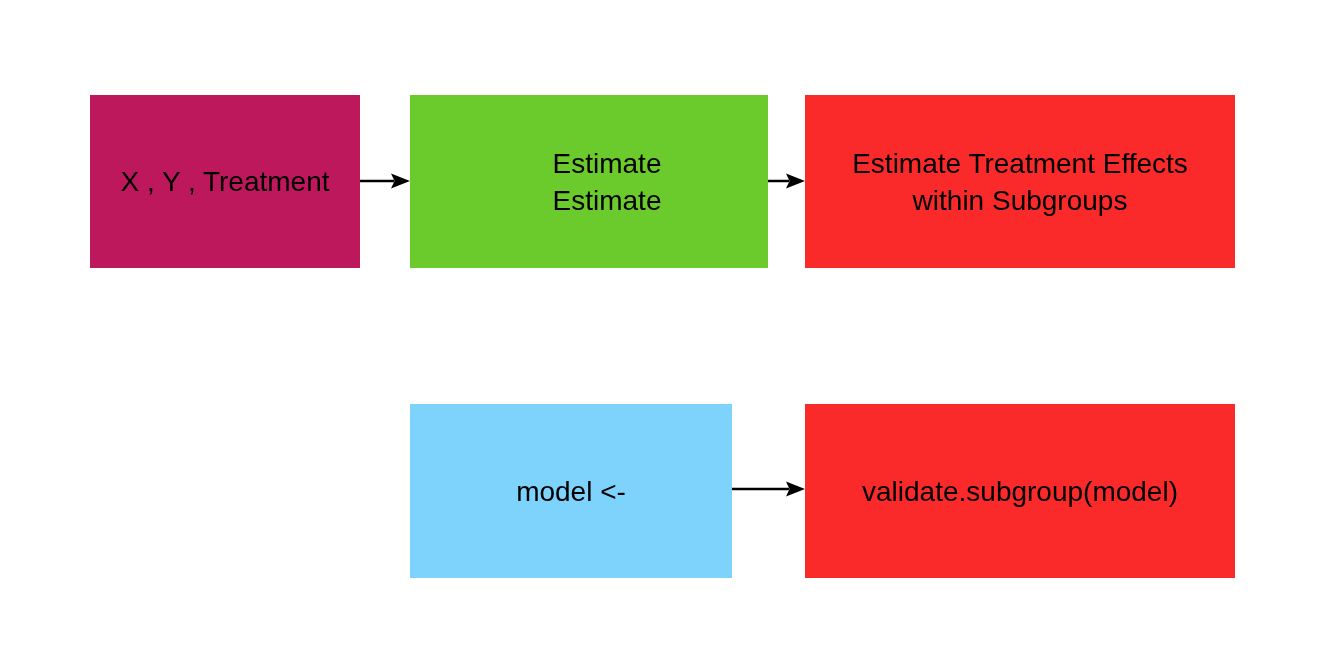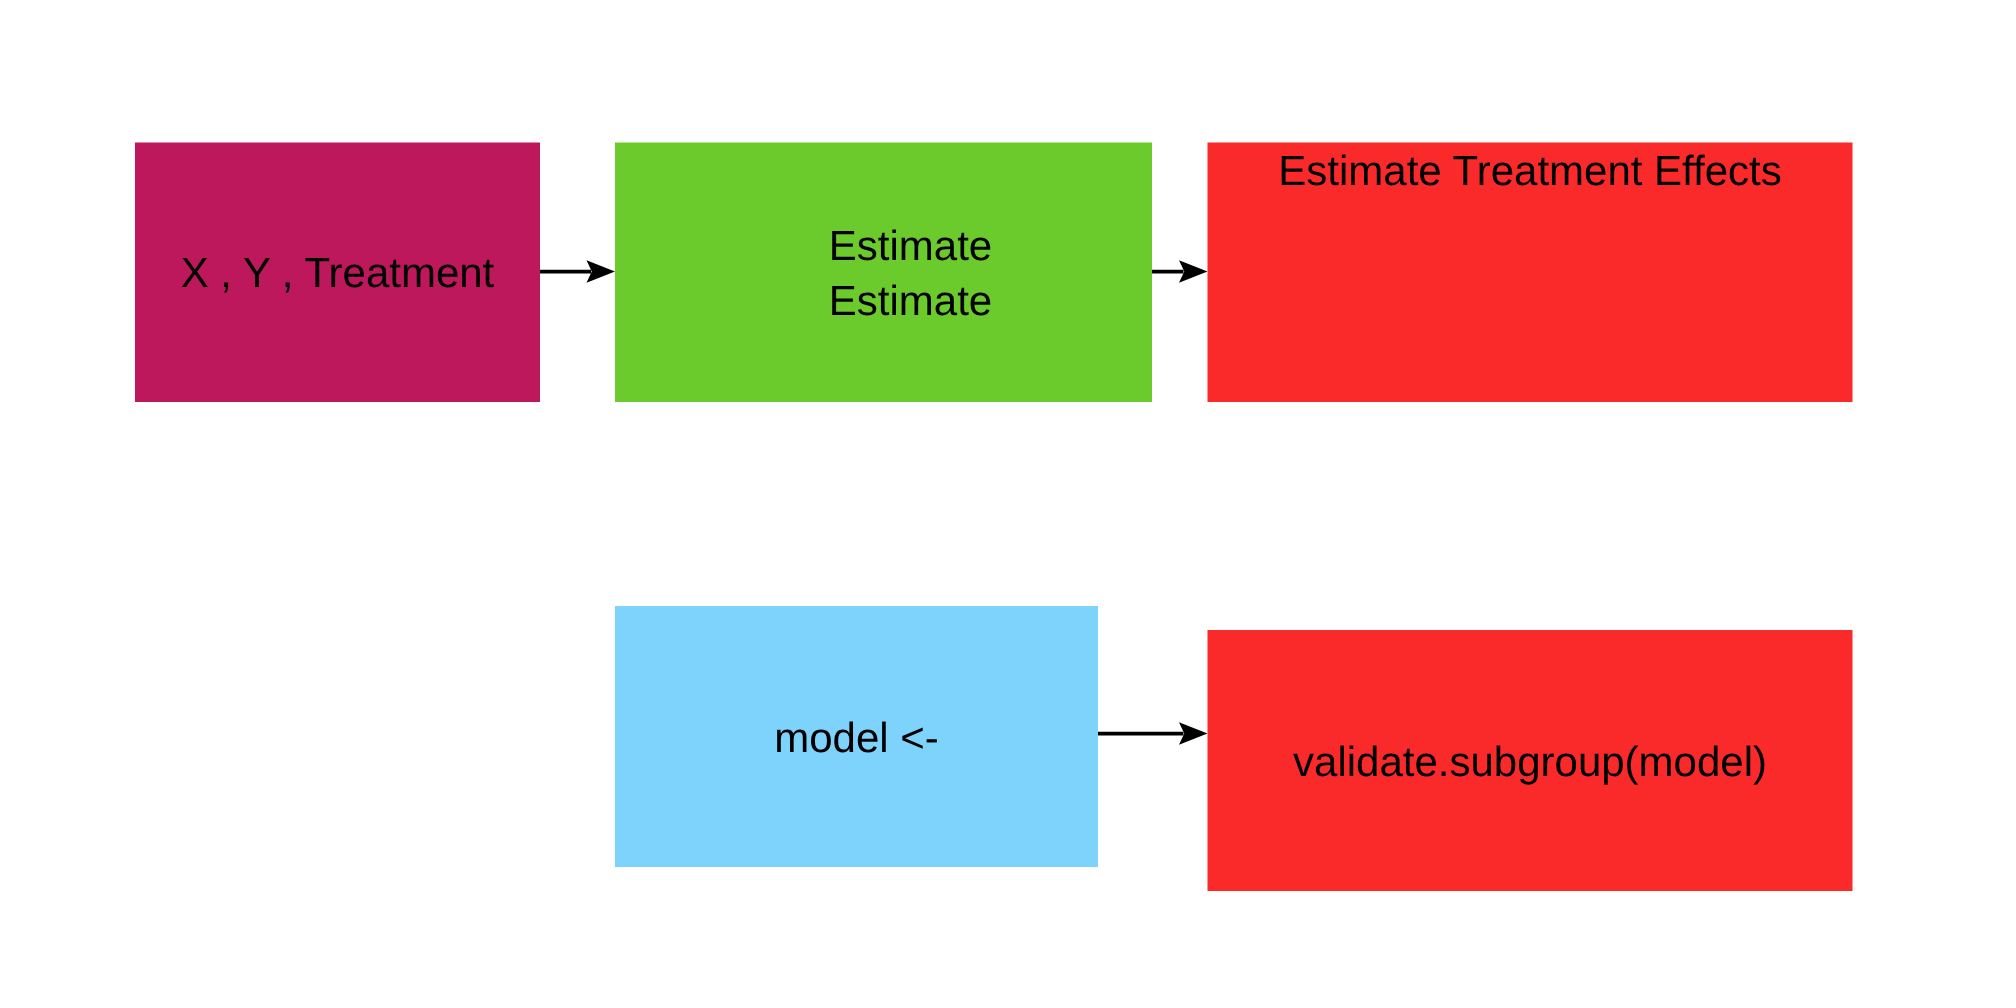--- a/index.html
+++ b/index.html
@@ -33,21 +33,21 @@
     color: #000000;
     font-size: 28px;
     line-height: 37px;
   }
   .node .node-line {
     display: block;
     white-space: nowrap;
   }
   #node-input-data        { left: 90px;  top: 95px;  width: 270px; height: 173px; }
   #node-estimate-subgroups{ left: 410px; top: 95px;  width: 322px; height: 173px; padding-left: 36px; }
-  #node-estimate-effects  { left: 805px; top: 95px;  width: 430px; height: 173px; justify-content: space-between; }
+  #node-estimate-effects  { left: 805px; top: 95px;  width: 430px; height: 173px; }
   #node-fit-model         { left: 410px; top: 404px; width: 322px; height: 174px; }
   #node-validate-model    { left: 805px; top: 404px; width: 430px; height: 174px; }
 </style>
 </head>
 <body>
 
 <div class="canvas">
 
   <svg class="arrows-layer" width="1344" height="672" viewBox="0 0 1344 672" xmlns="http://www.w3.org/2000/svg">
 
@@ -72,23 +72,24 @@
     <span class="node-line">X , Y , Treatment</span>
   </div>
 
   <div class="node" id="node-estimate-subgroups" style="background-color: rgb(108, 203, 44);">
     <span class="node-line">Estimate</span>
     <span class="node-line">Estimate</span>
   </div>
 
   <div class="node" id="node-estimate-effects" style="background-color: rgb(251, 42, 42);">
     <span class="node-line">Estimate Treatment Effects</span>
+    <span class="node-line">within Subgroups</span>
   </div>
 
   <div class="node" id="node-fit-model" style="background-color: #7dd3fc;">
     <span class="node-line">model &lt;-</span>
   </div>
 
-  <div class="node" id="node-validate-model" style="background-color: rgb(251, 42, 42); margin-top: 16px;">
+  <div class="node" id="node-validate-model" style="background-color: rgb(251, 42, 42);">
     <span class="node-line">validate.subgroup(model)</span>
   </div>
 
 </div>
 
 </body></html>

